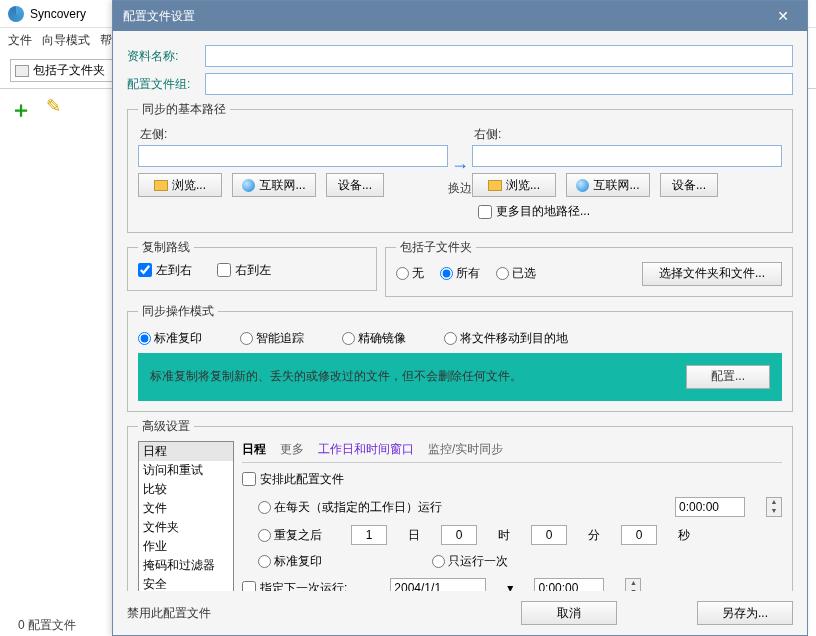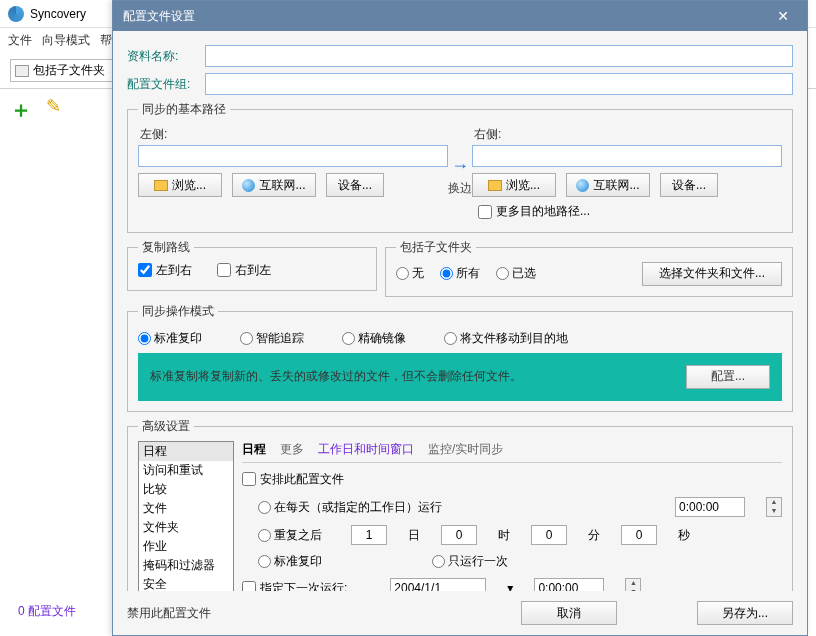--- a/index.html
+++ b/index.html
@@ -7,21 +7,21 @@
 .main-titlebar{height:28px;background:#fff;display:flex;align-items:center;padding:0 8px;border-bottom:1px solid #e0e0e0}
 .main-titlebar .logo{width:16px;height:16px;border-radius:50%;background:conic-gradient(#4aa3df,#2e7cb8);margin-right:6px}
 .main-menu{padding:4px 8px;display:flex;gap:10px;color:#333}
 .main-toolbar{padding:6px 10px;display:flex;align-items:center;gap:10px;border-bottom:1px solid #d0d0d0}
 .tab-overview{background:#fff;border:1px solid #bbb;padding:2px 8px 2px 4px;display:inline-flex;align-items:center;gap:4px}
 .tab-overview .tabicon{width:14px;height:12px;background:#eee;border:1px solid #999}
 .tb-actions{padding:6px 10px;display:flex;gap:14px}
 .plus{color:#1a9e1a;font-size:22px;font-weight:bold}
 .pencil{color:#d9a300;font-size:18px}
 .circle-logo{width:64px;height:64px;border-radius:50%;background:radial-gradient(circle at 40% 35%,#fff 0 18%,#4aa3df 19% 55%,#1c6ea4 56% 100%);margin:140px auto 0}
-.status{position:absolute;bottom:16px;left:18px;color:#6d28d9}
+.status{position:absolute;bottom:2px;left:18px;color:#404040}
 .dialog{position:absolute;left:112px;top:0;width:696px;height:636px;background:#f5f5f5;border:1px solid #6b8aad;box-shadow:-2px 0 6px rgba(0,0,0,.15)}
 .dlg-titlebar{height:30px;background:#6583a5;color:#fff;display:flex;align-items:center;padding:0 10px;justify-content:space-between}
 .dlg-close{width:28px;text-align:center;font-size:14px}
 .dlg-body{padding:8px 14px 0;position:relative;height:560px;overflow:hidden}
 .row{display:flex;align-items:center;margin:6px 0;gap:8px}
 .row label.lab{width:70px;text-align:left;color:#0f766e}
 .txt{flex:1;height:22px;border:1px solid #8eb6e0;background:#fff;padding:0 4px}
 fieldset{border:1px solid #bcbcbc;padding:6px 10px 10px;margin-top:6px;position:relative}
 legend{padding:0 4px;color:#333}
 .paths{display:flex;align-items:flex-end;}

